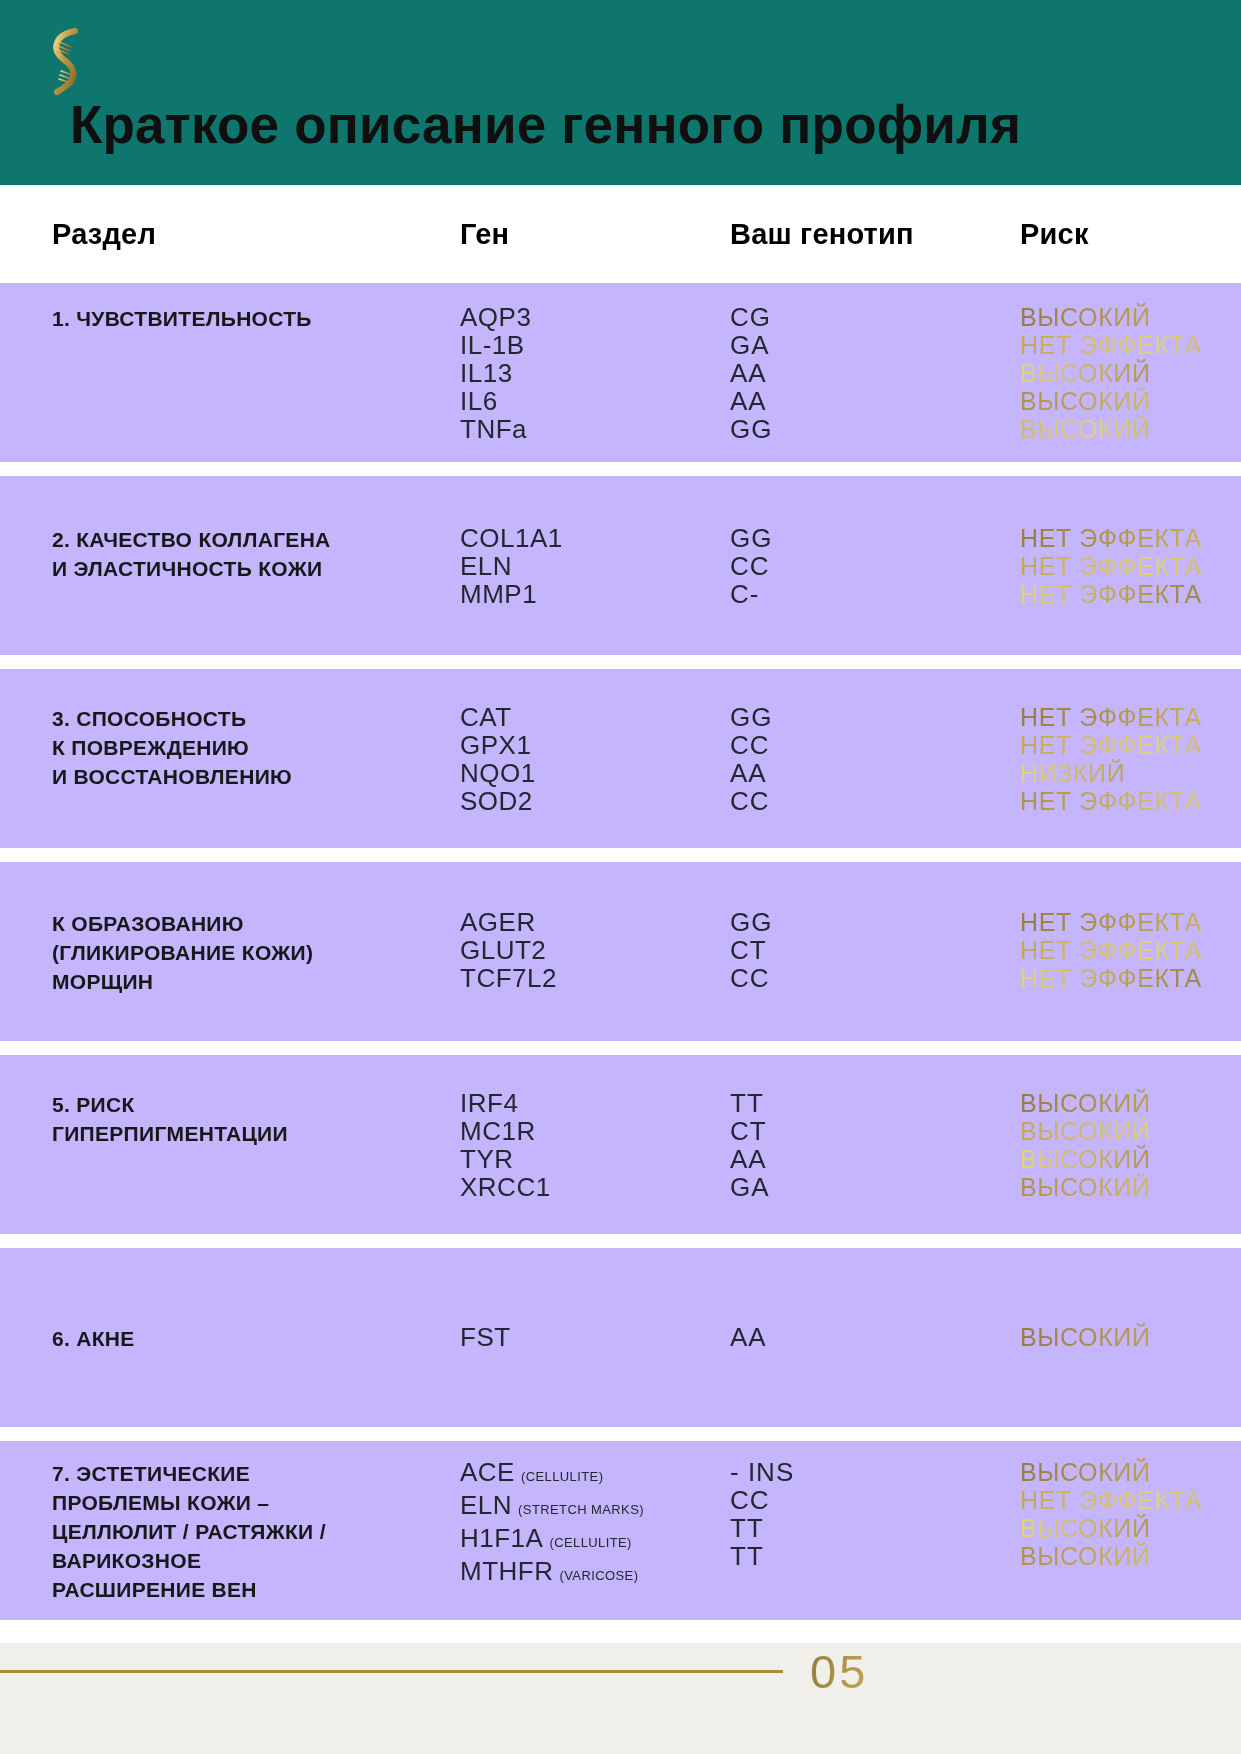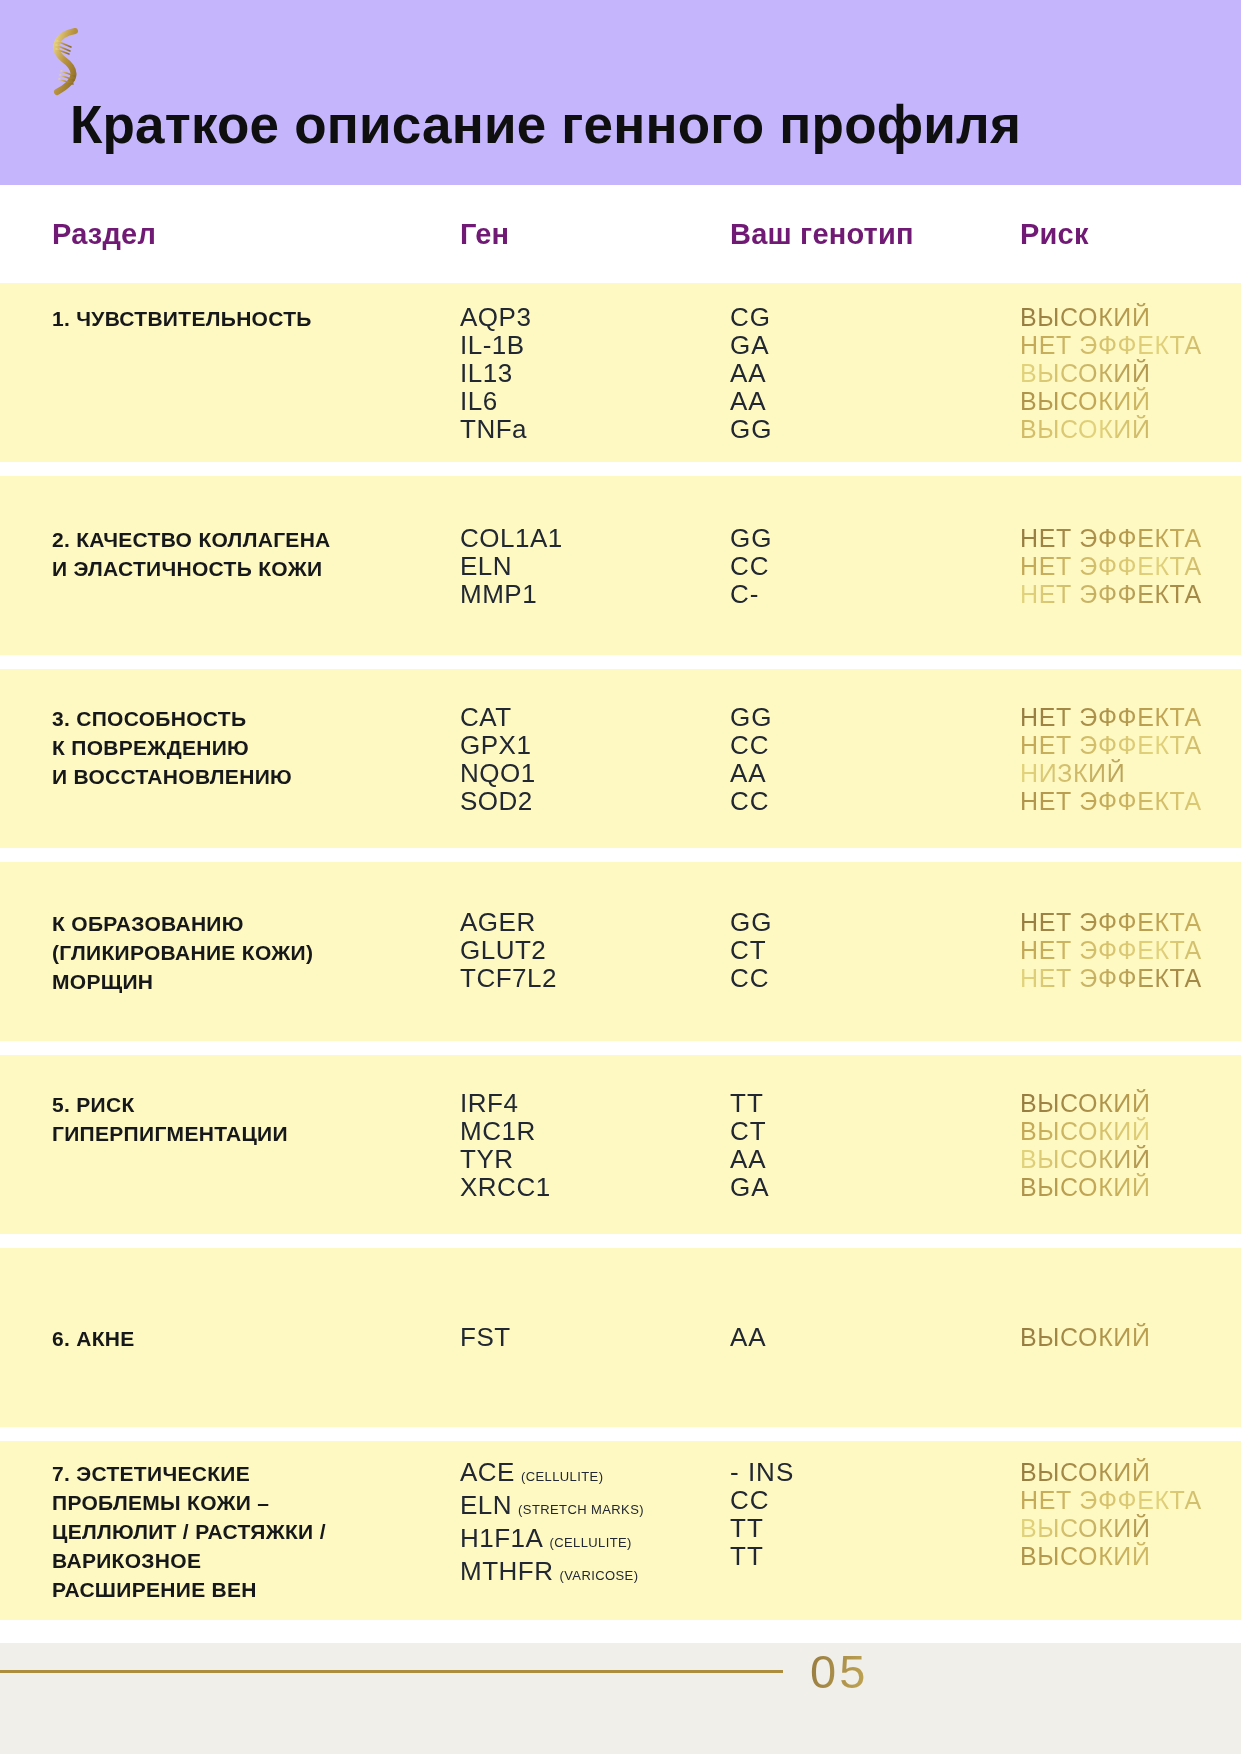--- a/index.html
+++ b/index.html
@@ -3,36 +3,36 @@
 <meta charset="utf-8">
 <title>Краткое описание генного профиля</title>
 <style>
   html,body{margin:0;padding:0;}
   body{
     width:1241px;height:1754px;position:relative;overflow:hidden;
     background:#ffffff;color:#161616;
     font-family:"Liberation Sans","DejaVu Sans",sans-serif;
   }
   
-  .top-band{position:absolute;top:0;left:0;width:1241px;height:185px;background:#c4b5fd;}
+  .top-band{position:absolute;top:0;left:0;width:1241px;height:185px;background:#0f766e;}
   .logo{position:absolute;left:45px;top:28px;width:42px;height:68px;}
   .page-title{
     position:absolute;left:70px;top:94px;white-space:nowrap;
     font-size:53px;font-weight:700;letter-spacing:0.2px;color:#0f0f0f;
   }
   
   .content{position:absolute;top:185px;left:0;width:1241px;}
   .grid-row{display:flex;align-items:flex-start;box-sizing:border-box;width:100%;padding-left:52px;}
   .c1{width:408px;flex:0 0 auto;}
   .c2{width:250px;flex:0 0 auto;}
   .c3{width:290px;flex:0 0 auto;margin-left:20px;}
   .c4{flex:1 1 auto;}
-  .header-row{height:98px;align-items:center;font-size:29px;font-weight:700;color:#701a75;letter-spacing:0.2px;}
+  .header-row{height:98px;align-items:center;font-size:29px;font-weight:700;color:#000000;letter-spacing:0.2px;}
   .section-block{
-    height:179px;margin-bottom:14px;background:#fef9c3;
+    height:179px;margin-bottom:14px;background:#c4b5fd;
     display:flex;flex-direction:column;justify-content:center;
   }
   .sec-title{font-size:21px;font-weight:700;line-height:27px;letter-spacing:0.3px;color:#17181a;padding-top:2px;}
   .cell-line{line-height:28px;font-size:26px;letter-spacing:0.5px;color:#222831;white-space:nowrap;}
   .c3 .cell-line{letter-spacing:1px;}
   .gene-note{font-size:13px;letter-spacing:0.4px;margin-left:6px;color:#222831;}
   .risk-line{line-height:28px;font-size:25px;letter-spacing:0.6px;white-space:nowrap;}
   .gold-text{color:#bfa254;}
   @supports ((-webkit-background-clip:text) or (background-clip:text)){
     .gold-text{

